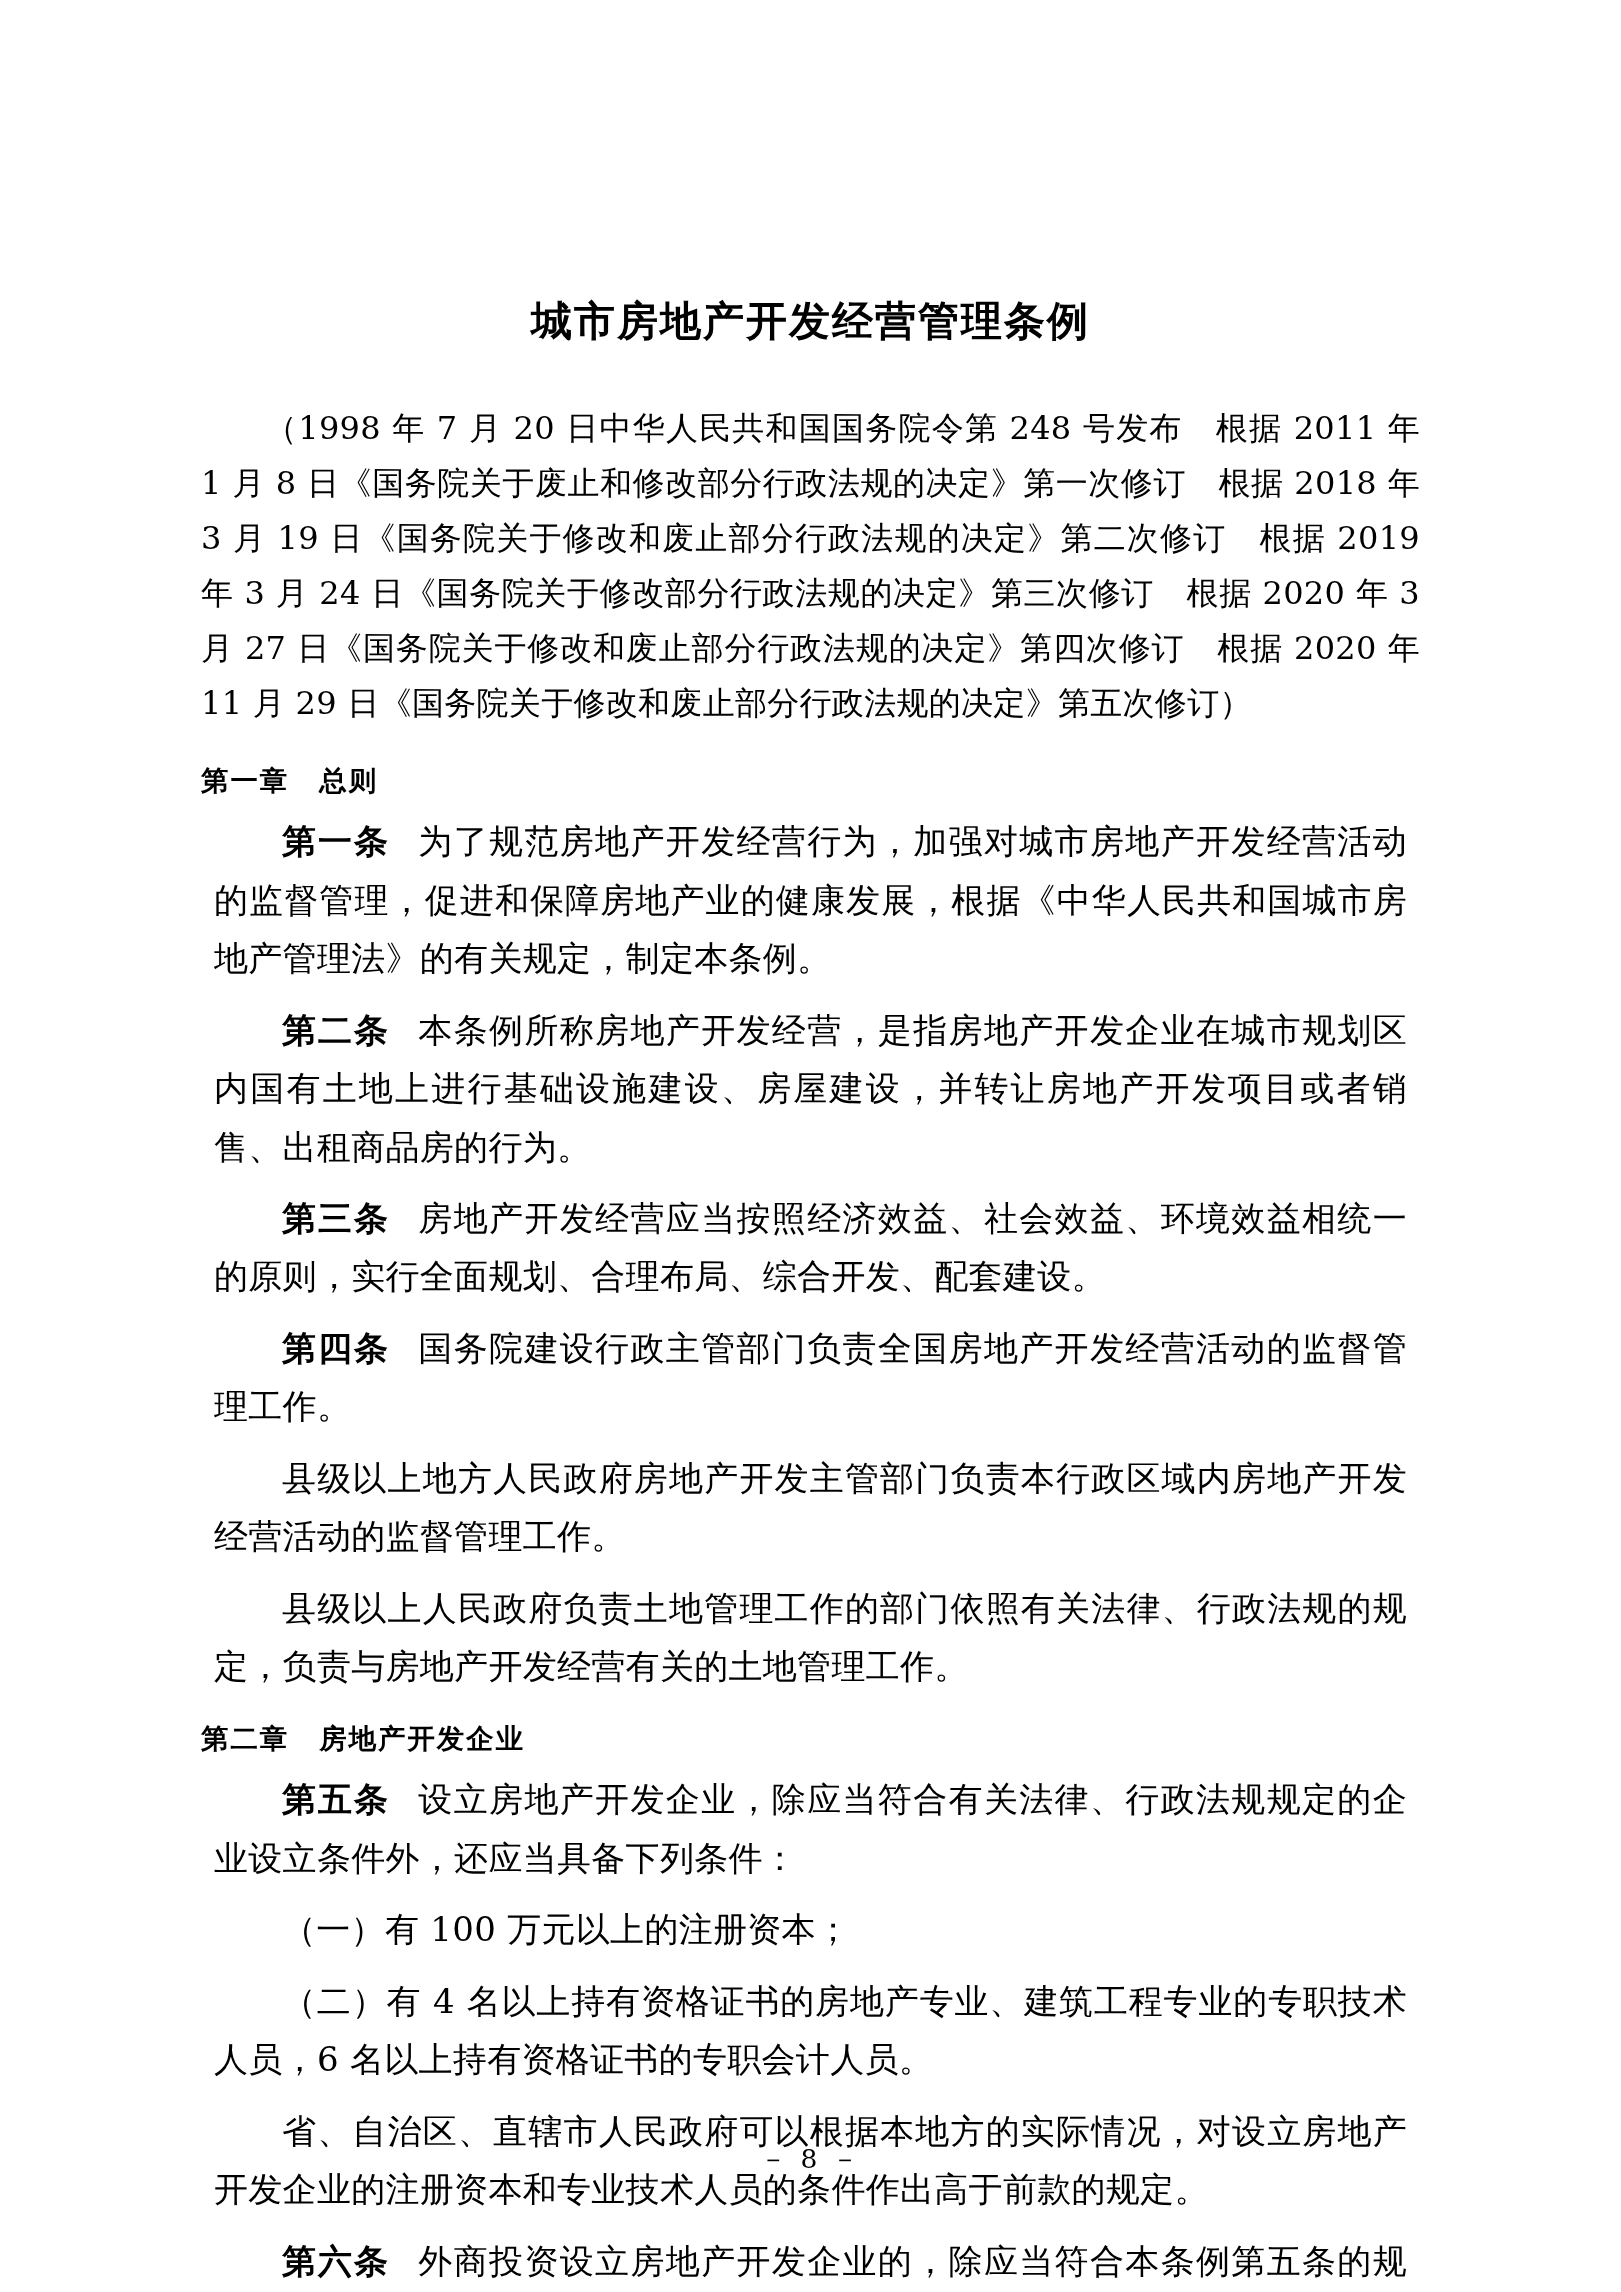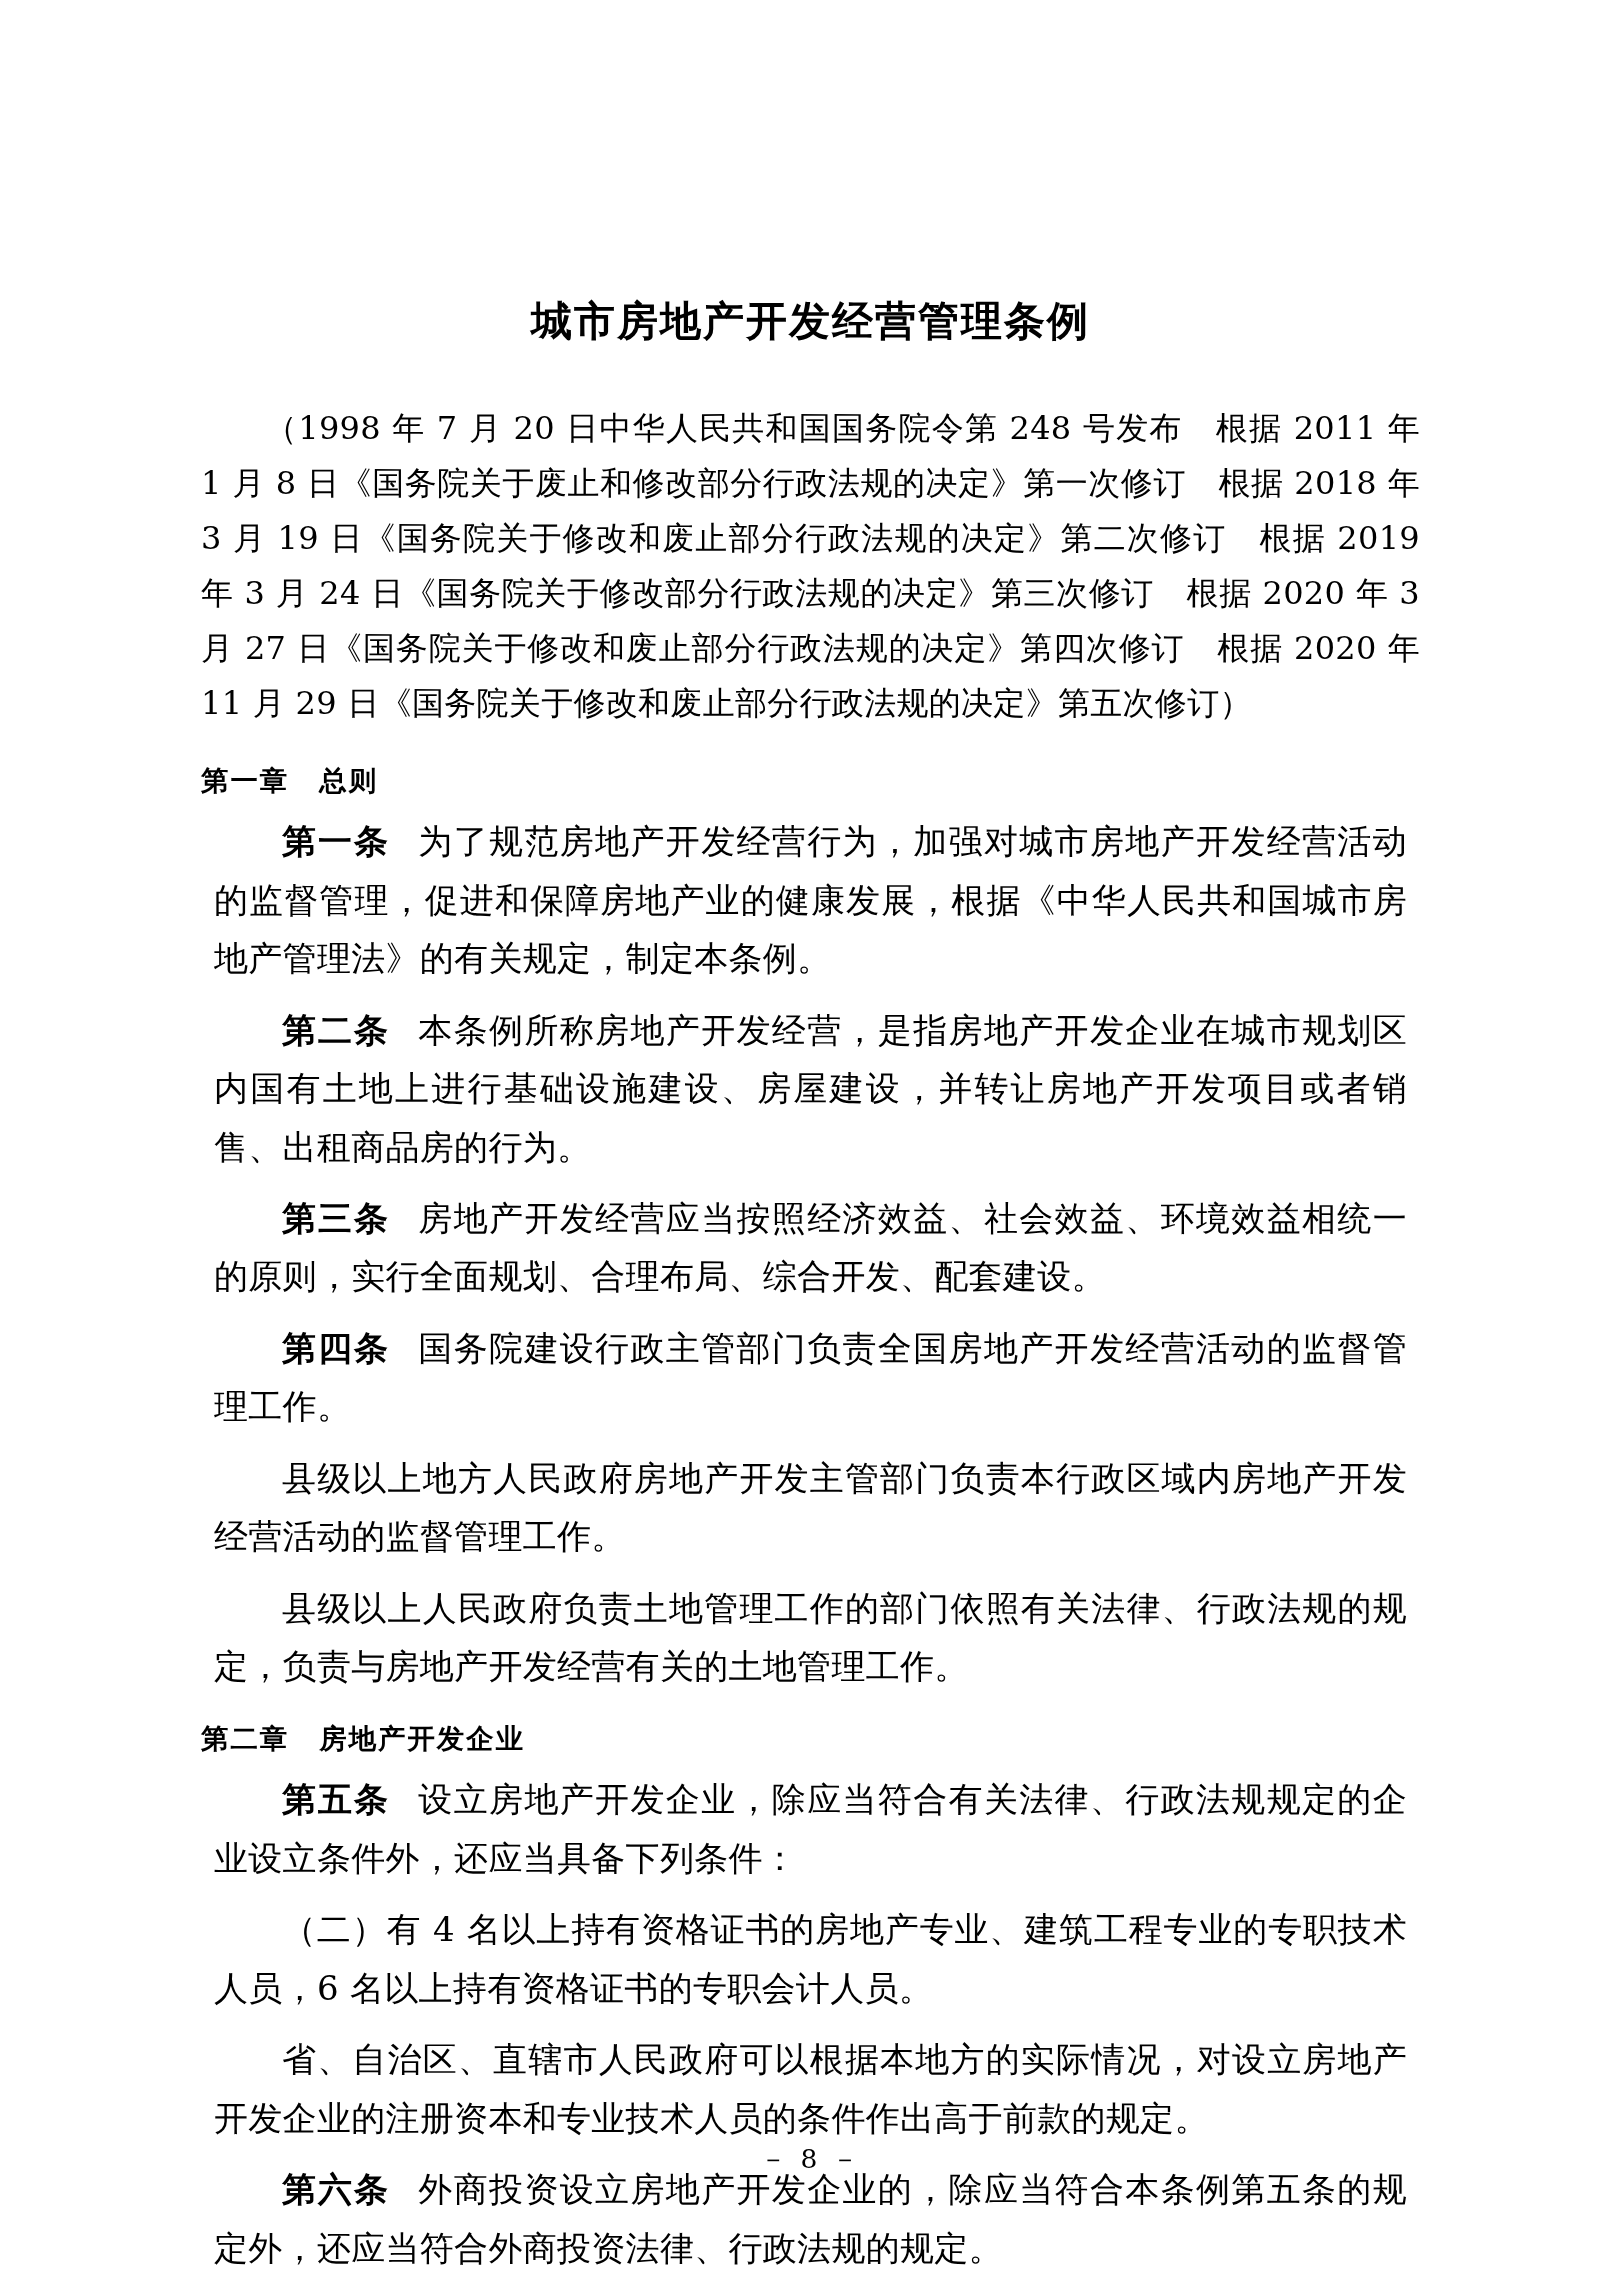--- a/index.html
+++ b/index.html
@@ -101,20 +101,21 @@
     <p><span class="art-no">第四条</span><span class="art-gap"></span><span>国务院建设行政主管部门负责全国房地产开发经营活动的监督管理工作。</span></p>
     <p><span>县级以上地方人民政府房地产开发主管部门负责本行政区域内房地产开发经营活动的监督管理工作。</span></p>
     <p><span>县级以上人民政府负责土地管理工作的部门依照有关法律、行政法规的规定，负责与房地产开发经营有关的土地管理工作。</span></p>
   </div>
 
   <div class="chapter">
     <span>第二章</span><span class="sep"></span><span>房地产开发企业</span>
   </div>
   <div class="body-text">
     <p><span class="art-no">第五条</span><span class="art-gap"></span><span>设立房地产开发企业，除应当符合有关法律、行政法规规定的企业设立条件外，还应当具备下列条件：</span></p>
+    <p><span>（一）有 100 万元以上的注册资本；</span></p>
     <p><span>（二）有 4 名以上持有资格证书的房地产专业、建筑工程专业的专职技术人员，6 名以上持有资格证书的专职会计人员。</span></p>
     <p><span>省、自治区、直辖市人民政府可以根据本地方的实际情况，对设立房地产开发企业的注册资本和专业技术人员的条件作出高于前款的规定。</span></p>
     <p><span class="art-no">第六条</span><span class="art-gap"></span><span>外商投资设立房地产开发企业的，除应当符合本条例第五条的规定外，还应当符合外商投资法律、行政法规的规定。</span></p>
     <p><span class="art-no">第七条</span><span class="art-gap"></span><span>设立房地产开发企业，应当向县级以上人民政府工商行政管理部门申请</span></p>
   </div>
 
   <div class="page-number">－ 8 －</div>
 </div>
 
 

